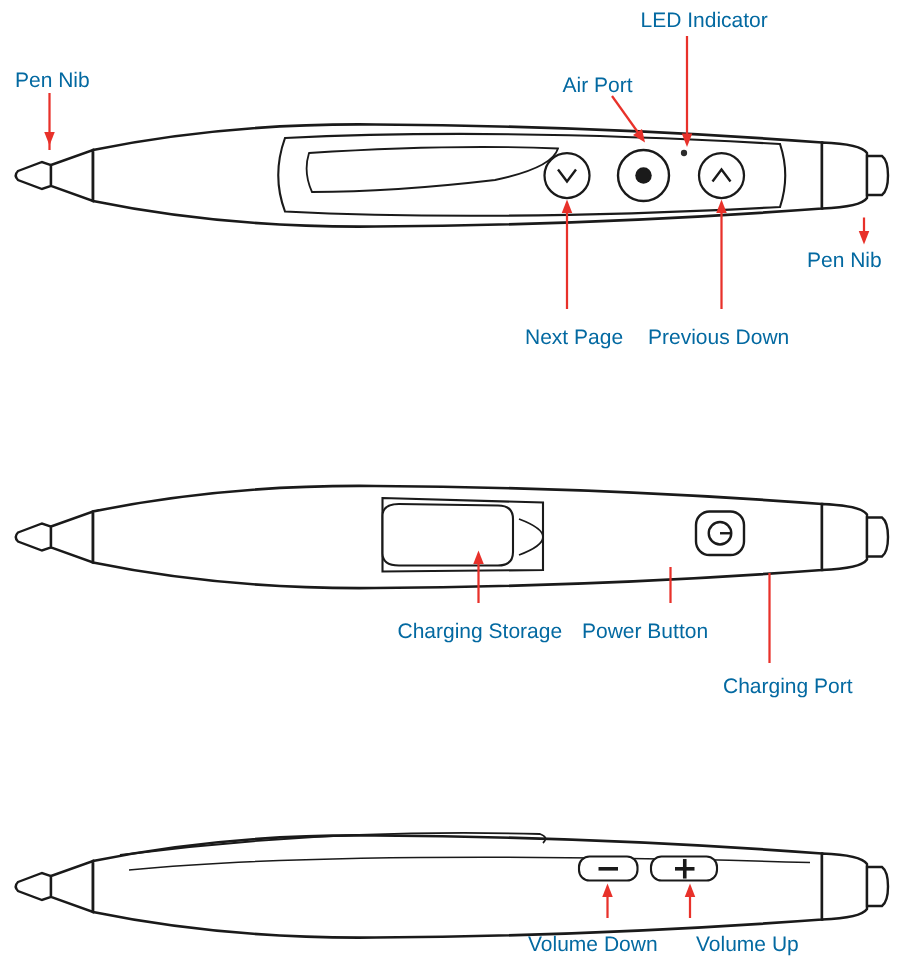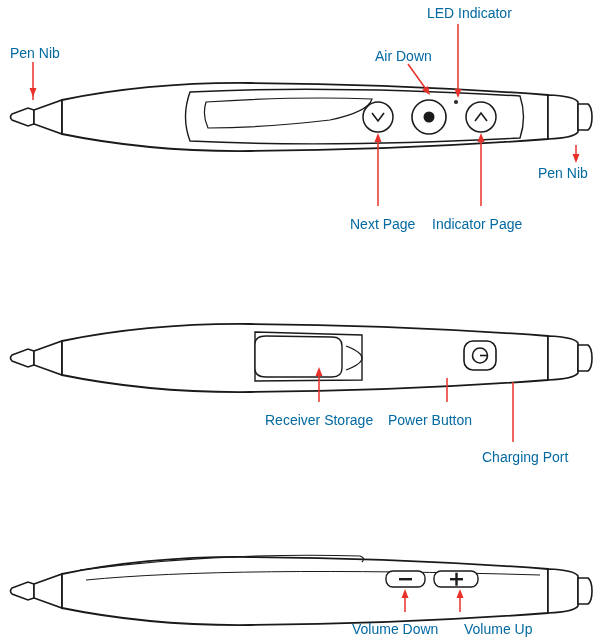--- a/index.html
+++ b/index.html
@@ -133,26 +133,26 @@
         <line x1="460" y1="612" x2="460" y2="592"></line>
       </g>
       <g fill="#e8312a">
         <polygon points="405,589 401.5,598 408.5,598"></polygon>
         <polygon points="460,589 456.5,598 463.5,598"></polygon>
       </g>
     </g>
   </svg>
 
   <div class="label" style="left:10px; top:46px;">Pen Nib</div>
-  <div class="label" style="left:375px; top:49px;">Air Down</div>
+  <div class="label" style="left:375px; top:49px;">Air Port</div>
   <div class="label" style="left:427px; top:6px;">LED Indicator</div>
   <div class="label" style="left:538px; top:166px;">Pen Nib</div>
   <div class="label" style="left:350px; top:217px;">Next Page</div>
-  <div class="label" style="left:432px; top:217px;">Indicator Page</div>
+  <div class="label" style="left:432px; top:217px;">Previous Down</div>
 
-  <div class="label" style="left:265px; top:413px;">Receiver Storage</div>
+  <div class="label" style="left:265px; top:413px;">Charging Storage</div>
   <div class="label" style="left:388px; top:413px;">Power Button</div>
   <div class="label" style="left:482px; top:450px;">Charging Port</div>
 
   <div class="label" style="left:352px; top:622px;">Volume Down</div>
   <div class="label" style="left:444px; top:622px;margin-left:20px;">Volume Up</div>
 
 </div>
 
 </body></html>

